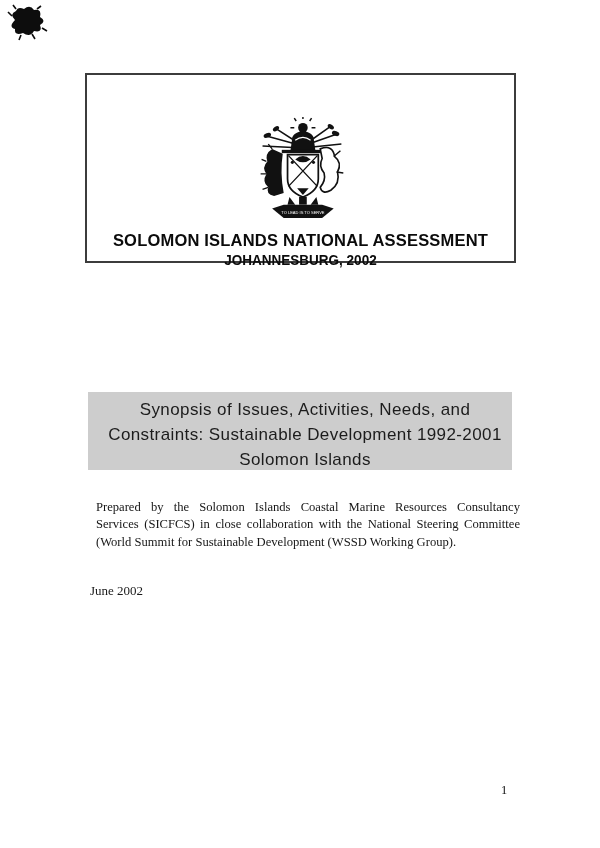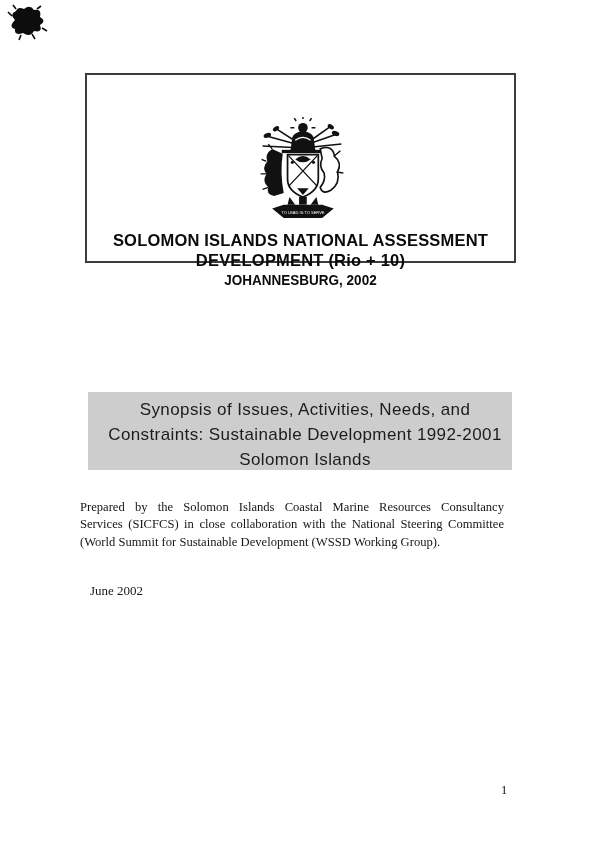--- a/index.html
+++ b/index.html
@@ -31,21 +31,21 @@
     position:absolute;left:88px;top:392px;width:424px;height:78px;
     background:#cdcdcd;text-align:center;box-sizing:border-box;padding-top:5px;padding-left:10px;
   }
   .synopsis .syn-line{
     font-size:17px;line-height:25px;color:#1c1c1c;letter-spacing:0.4px;
     white-space:nowrap;
   }
 
   
   .prepared{
-    position:absolute;left:80px;top:499px;width:424px;
+    position:absolute;left:96px;top:499px;width:424px;
     font-family:"Liberation Serif",serif;font-size:12.6px;line-height:17.4px;
     color:#161616;
   }
   .prepared .par-line{width:100%;}
   .prepared .par-line.just{text-align:justify;text-align-last:justify;}
 
   .date-line{
     position:absolute;left:90px;top:583px;
     font-family:"Liberation Serif",serif;font-size:13px;color:#1a1a1a;
   }
@@ -98,21 +98,20 @@
 
     <path d="M40,83 L46,91 H38 Z M68,83 L70,91 H62 Z" fill="#111"></path>
     <rect x="50" y="83" width="8" height="8" fill="#111"></rect>
 
     <path d="M22,95 L34,91 H74 L86,95 L74,105 H34 Z" fill="#111"></path>
     <text x="54" y="100.6" font-size="4.2" fill="#ffffff" text-anchor="middle" font-family="Liberation Sans, sans-serif">TO LEAD IS TO SERVE</text>
   </svg>
 
   <div class="titles">
     <div class="title-line">SOLOMON ISLANDS NATIONAL ASSESSMENT</div>
-    <div class="title-line">DEVELOPMENT (Rio + 10)</div>
     <div class="title-line condensed">JOHANNESBURG, 2002</div>
   </div>
 </div>
 
 <div class="synopsis">
   <div class="syn-line">Synopsis of Issues, Activities, Needs, and</div>
   <div class="syn-line">Constraints: Sustainable Development 1992-2001</div>
   <div class="syn-line">Solomon Islands</div>
 </div>
 

